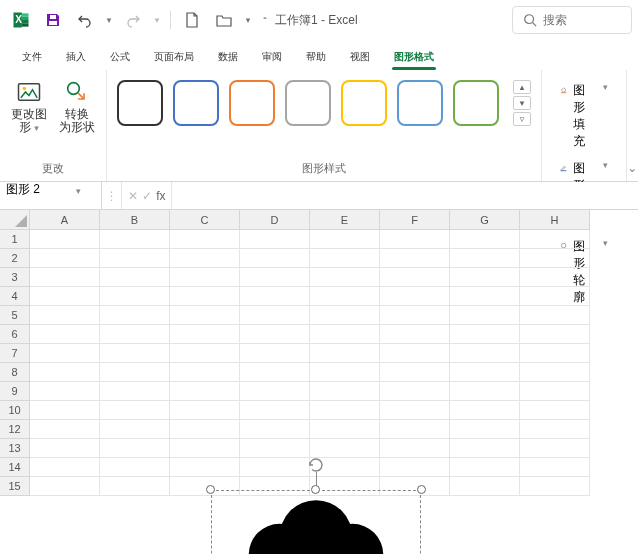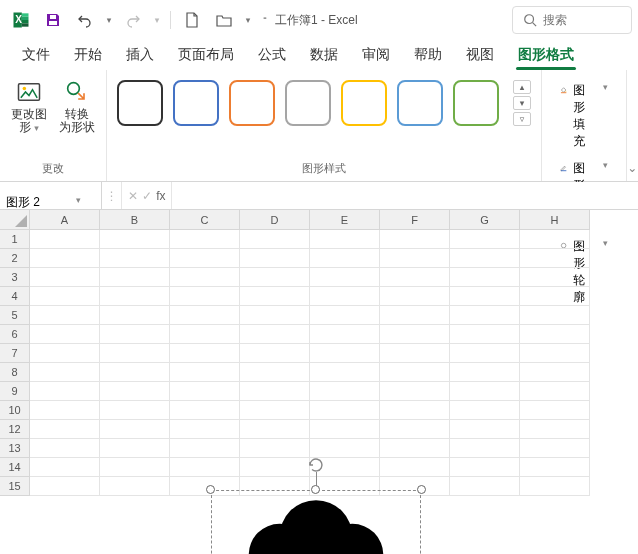--- a/index.html
+++ b/index.html
@@ -10,21 +10,21 @@
 .app-icon svg { width: 20px; height: 20px; display: block; }
 .qat-btn { width: 30px; height: 30px; display: flex; align-items: center; justify-content: center; border-radius: 3px; color: #444; }
 .qat-btn.disabled { color: #bbb; }
 .qat-sep { width: 1px; height: 18px; background: #ddd; margin: 0 4px; }
 .title-text { margin-left: 0; color: #555; font-size: 12px; }
 .spacer { flex: 1; }
 .search-box { display: flex; align-items: center; gap: 6px; background: #fff; border: 1px solid #ddd; border-radius: 4px; padding: 4px 10px; width: 120px; height: 28px; color: #777; }
 
 
 .tabs { height: 30px; display: flex; align-items: flex-end; padding: 0 10px; gap: 0; }
-.tab { padding: 6px 12px; color: #333; font-size: 14px; cursor: pointer; font-family: Liberation Mono, monospace; }
+.tab { padding: 6px 12px; color: #333; font-size: 10px; cursor: pointer; font-family: Liberation Mono, monospace; }
 .tab.active { color: #107c41; font-weight: 600; position: relative; }
 .tab.active::after { content: ""; position: absolute; left: 10px; right: 10px; bottom: 0; height: 3px; background: #107c41; border-radius: 2px; }
 
 
 .ribbon { height: 112px; border-bottom: 1px solid #d6d6d6; display: flex; background: #fff; }
 .ribbon-group { border-right: 1px solid #e6e6e6; display: flex; flex-direction: column; align-items: center; padding: 4px 6px 2px; }
 .ribbon-group-label { font-size: 11px; color: #666; margin-top: auto; padding: 3px 0; }
 .big-btn { width: 46px; display: flex; flex-direction: column; align-items: center; gap: 2px; padding: 4px 2px; border-radius: 3px; cursor: pointer; }
 .big-btn .lbl { font-size: 11px; line-height: 13px; text-align: center; color: #333; }
 .big-row { display: flex; gap: 2px; }
@@ -35,21 +35,21 @@
 .style-nav { display: flex; flex-direction: column; gap: 2px; margin-left: 4px; }
 .nav-btn { width: 18px; height: 14px; border: 1px solid #ccc; border-radius: 2px; display: flex; align-items: center; justify-content: center; font-size: 9px; color: #666; cursor: pointer; }
 
 .shape-fx { display: flex; flex-direction: column; gap: 6px; padding: 6px 8px; }
 .fx-btn { display: flex; gap: 6px; font-size: 12px; cursor: pointer; padding: 2px 4px; border-radius: 3px; }
 .fx-btn .drop { color: #888; font-size: 9px; margin-left: 2px; }
 .ribbon-expand { width: 18px; border-left: 1px solid #e6e6e6; display: flex; align-items: flex-end; justify-content: center; padding-bottom: 6px; color: #888; cursor: pointer; }
 
 
 .fxbar-row { height: 28px; border-bottom: 1px solid #d6d6d6; display: flex; align-items: stretch; }
-.namebox { width: 102px; border-right: 1px solid #d6d6d6; display: flex; align-items: flex-end; padding: 0 6px; gap: 4px; }
+.namebox { width: 102px; border-right: 1px solid #d6d6d6; display: flex; align-items: flex-start; padding: 0 6px; gap: 4px; }
 .namebox-input { border: none; outline: none; width: 62px; font-size: 12px; background: transparent; }
 .namebox .drop { color: #888; font-size: 9px; cursor: pointer; padding: 4px; }
 .fx-controls { display: flex; align-items: center; padding: 0 6px; gap: 4px; color: #bbb; border-right: 1px solid #e6e6e6; }
 .fx-controls .fx-lbl { color: #666; }
 .formula-input { flex: 1; border: none; outline: none; padding: 0 6px; }
 
 
 .grid-wrap { position: relative; }
 .col-headers { display: flex; height: 20px; }
 .corner { width: 30px; height: 20px; border-right: 1px solid #d6d6d6; border-bottom: 1px solid #d6d6d6; background: #f0f0f0; position: relative; }
@@ -127,24 +127,23 @@
     <svg width="14" height="14" viewBox="0 0 16 16" fill="none" stroke="#777" stroke-width="1.4">
         <circle cx="7" cy="7" r="5"></circle>
         <path d="M11 11l4 4"></path>
       </svg>
     <span>搜索</span>
   </div>
 </div>
 
 <div class="tabs" id="tabs">
     <div class="tab">文件</div>
-    <div class="tab">开始</div>
     <div class="tab">插入</div>
+    <div class="tab">公式</div>
     <div class="tab">页面布局</div>
-    <div class="tab">公式</div>
     <div class="tab">数据</div>
     <div class="tab">审阅</div>
     <div class="tab">帮助</div>
     <div class="tab">视图</div>
     <div class="tab active">图形格式</div>
   </div>
 
 <div class="ribbon">
   <div class="ribbon-group" style="width:110px;">
     <div class="big-row">

